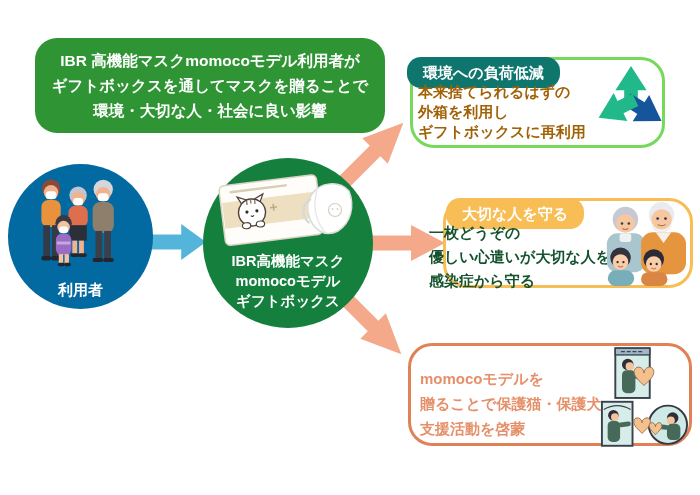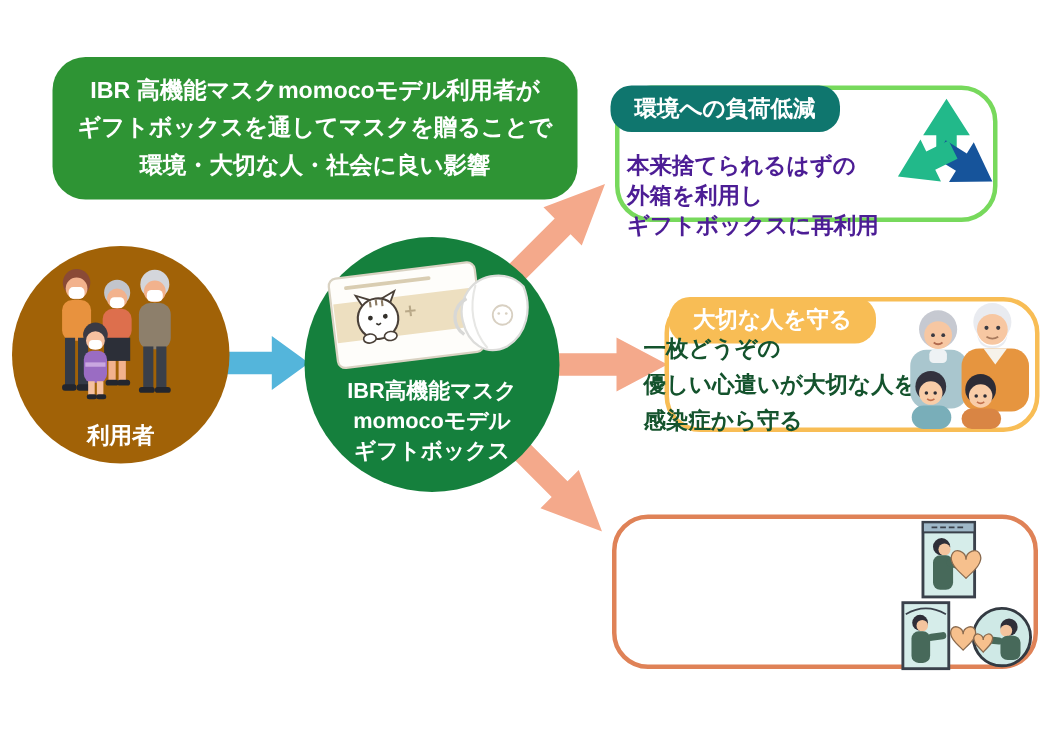--- a/index.html
+++ b/index.html
@@ -16,21 +16,21 @@
     left:35px; top:38px; width:350px; height:95px;
     background:#2e9434; border-radius:22px; color:#fff;
     font-size:15.5px; line-height:1.62; text-align:center;
     display:flex; align-items:center; justify-content:center;
     white-space:pre-line; z-index:2; padding:16px 8px;
   }
 
   
   .users-circle {
     left:8px; top:164px; width:145px; height:145px; border-radius:50%;
-    background:#a16207; z-index:2;
+    background:#0369a1; z-index:2;
   }
   .users-label {
     position:absolute; bottom:9px; left:0; width:100%; text-align:center;
     color:#fff; font-size:15px;
   }
   .product-circle {
     left:203px; top:158px; width:170px; height:170px; border-radius:50%;
     background:#15803d; z-index:2;
   }
   .product-label {
@@ -57,21 +57,21 @@
 
   .tab {
     position:absolute; z-index:4; color:#fff; font-size:15px;
     border-radius:14px; padding:8px 16px; line-height:1;
   }
   .tab-env     { left:407px; top:57px;  background:#0f766e; }
   .tab-protect { left:446px; top:170px; background:#f8bd55;margin-top:28px; }
   .tab-social  { left:405px; top:323px; background:#df8257; }
 
   .card-body { position:absolute; z-index:4; font-size:15px; white-space:pre-line; }
-  .body-env     { left:418px; top:82px;  color:#4c1d95; line-height:20px;margin-top:19px; }
+  .body-env     { left:418px; top:82px;  color:#a16207; line-height:20px; }
   .body-protect { left:429px; top:221px; color:#14532d; line-height:24px; }
   .body-social  { left:420px; top:366px; color:#e5906a; line-height:25px; }
 
   .icon-slot { position:absolute; z-index:4; }
   .slot-recycle { left:594px; top:62px; }
   .slot-grand   { left:596px; top:200px; }
   .slot-charity { left:600px; top:346px; }
 
   svg { display:block; }
 </style>
@@ -216,20 +216,23 @@
       <circle cx="59" cy="65.5" r="8" fill="#f9cda8"></circle>
       <path d="M51 63 a8 8 0 0 1 16 0 l0 -3.5 a8 8 0 0 0 -16 0 z" fill="#2d2c36"></path>
       <circle cx="56" cy="65.5" r="1.2" fill="#2d2d35"></circle>
       <circle cx="62" cy="65.5" r="1.2" fill="#2d2d35"></circle>
       <path d="M56.5 69.5 q2.5 2 5 0" stroke="#c2714e" stroke-width="1.1" fill="none"></path>
       <rect x="46" y="74" width="27" height="14" rx="7" fill="#d98544"></rect>
     </svg>
   </div>
 
   <section class="card card-social"></section>
+  <div class="card-body body-social">momocoモデルを
+贈ることで保護猫・保護犬
+支援活動を啓蒙</div>
   <div class="icon-slot slot-charity">
     <svg width="88" height="102" viewBox="0 0 92 106">
 
       <rect x="16" y="2" width="36" height="52" fill="#d6edea" stroke="#3a414b" stroke-width="2"></rect>
       <rect x="16" y="2" width="36" height="7" fill="#9fb8c8" stroke="#3a414b" stroke-width="1.4"></rect>
       <path d="M22 5.5 h4 M28 5.5 h4 M34 5.5 h4 M40 5.5 h4" stroke="#3a414b" stroke-width="1.2"></path>
       <circle cx="29" cy="19" r="6" fill="#2f2e38"></circle>
       <circle cx="31" cy="21" r="4.2" fill="#f4c49e"></circle>
       <rect x="23" y="25" width="14" height="24" rx="5" fill="#47695a"></rect>
       <rect x="33" y="27" width="12" height="5" rx="2.5" fill="#47695a" transform="rotate(18 33 27)"></rect>

